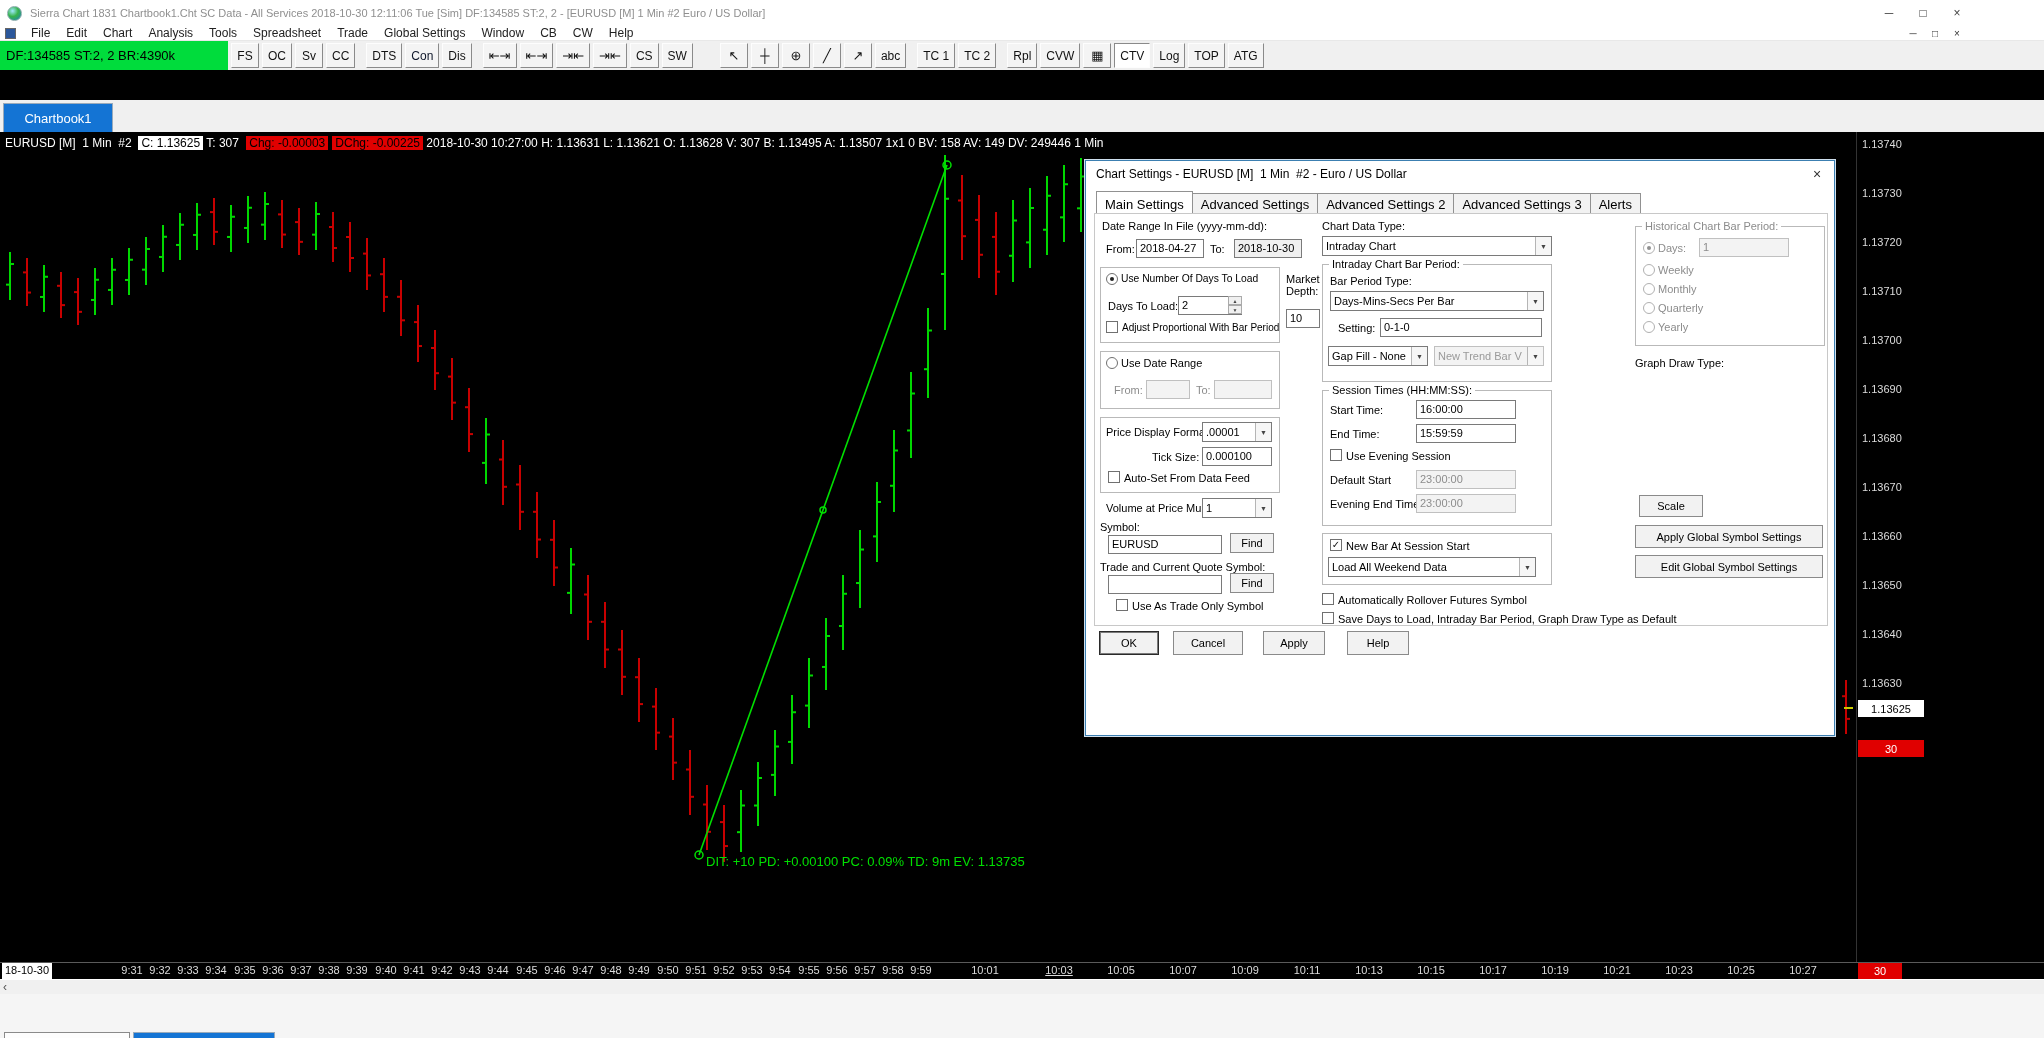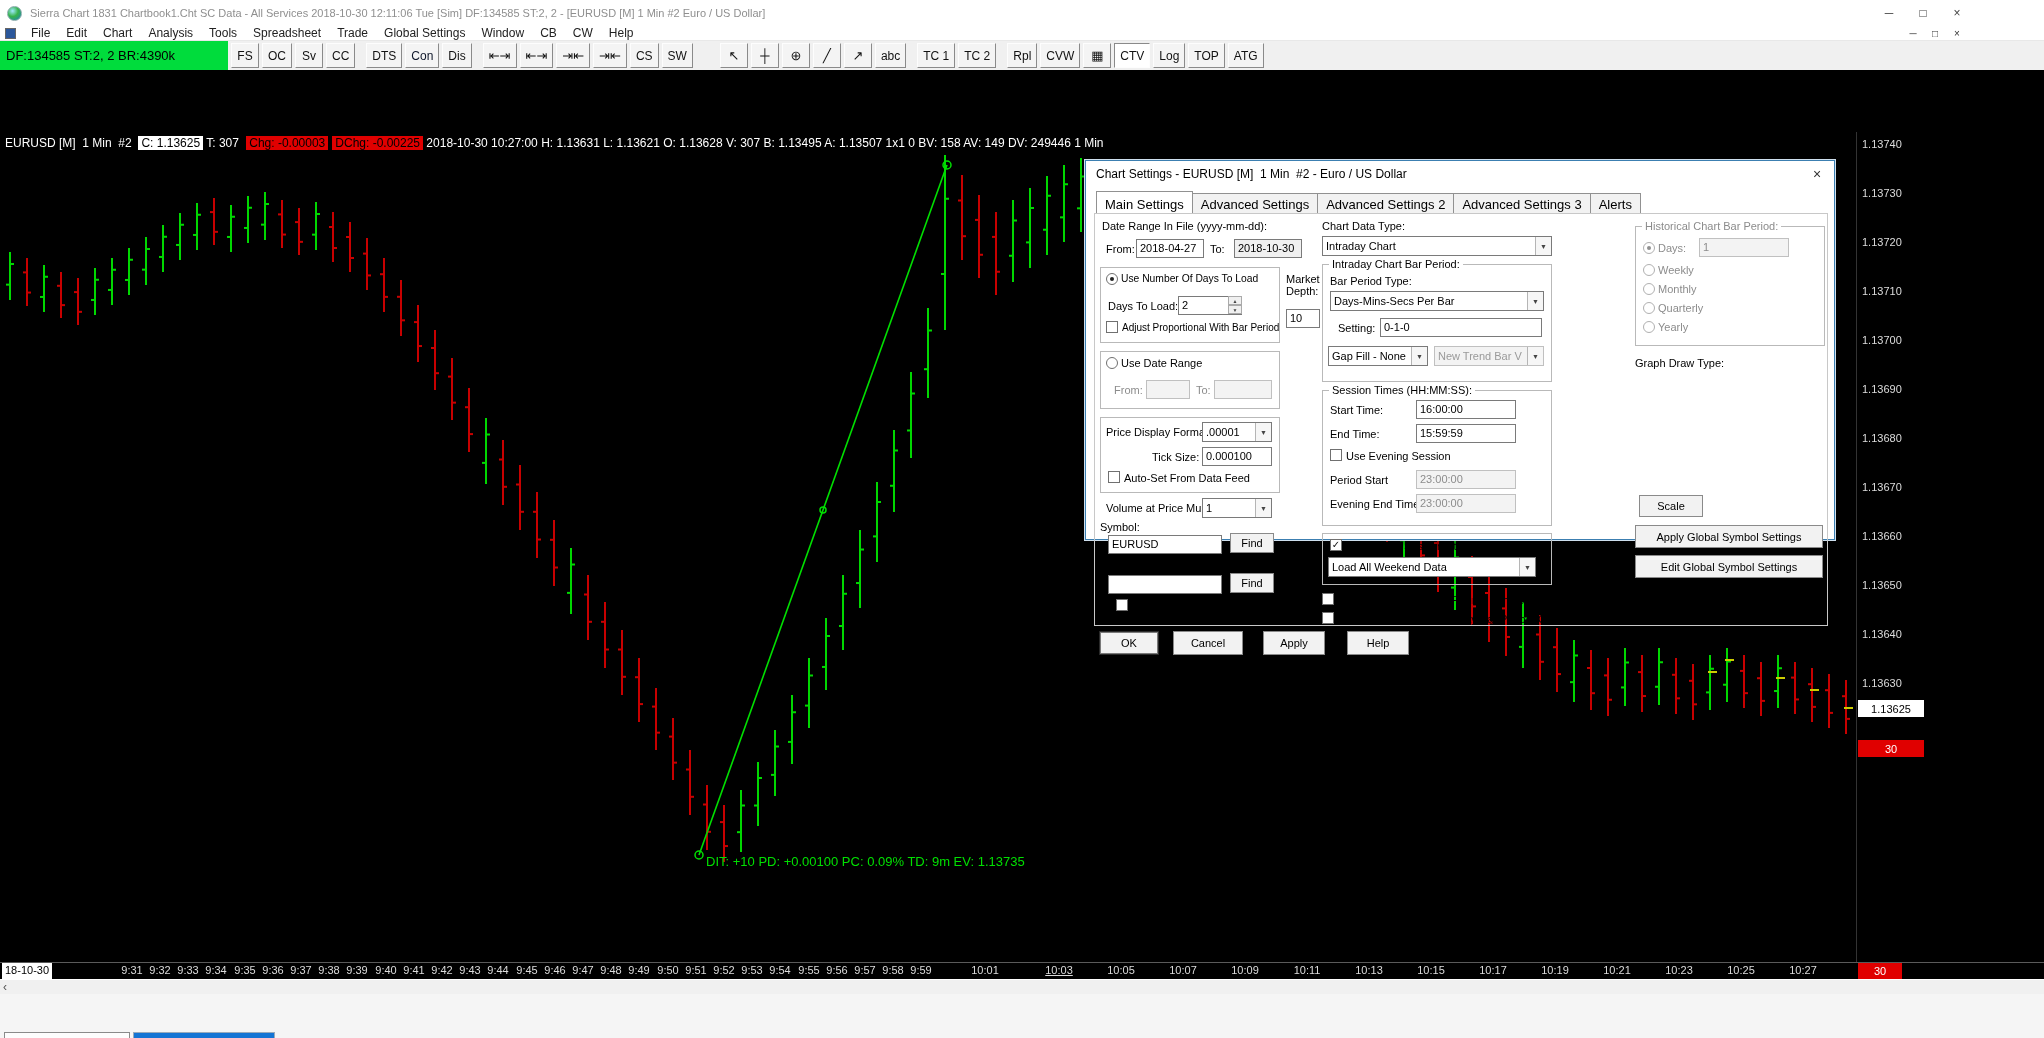--- a/index.html
+++ b/index.html
@@ -75,21 +75,21 @@
     border-top:1px solid #fff; z-index:2; }
   .scroll-left { position:absolute; left:3px; top:0; font-size:12px; color:#555; }
 
   .bottomrow { position:absolute; left:0; top:994px; width:2044px; height:44px; background:#f5f5f5; z-index:2; }
   .btabs { position:absolute; left:4px; top:10px; display:flex; }
   .btab { height:30px; padding:0 12px; font-size:13px; display:flex; align-items:center;
     border:1px solid #8a8a8a; background:#fdfdfd; color:#000; margin-right:3px; white-space:pre;margin-top:28px; }
   .btab.active { background:#1474d4; color:#fff; border-color:#9ab; }
 
   
-  .dialog { position:absolute; left:1085px; top:160px; width:750px; height:380px; background:#ffffff;
+  .dialog { position:absolute; left:1085px; top:160px; width:750px; height:576px; background:#ffffff;
     border:1px solid #3c7fb1; box-shadow:0 0 0 1px #cfe0ee, 3px 3px 8px rgba(0,0,0,.5); z-index:5;
     font-size:11px; color:#000; }
   .dlg-title { position:absolute; left:0; top:0; width:100%; height:26px; background:#fff; }
   .dlg-title-text { position:absolute; left:10px; top:6px; font-size:12px; white-space:pre; }
   .dlg-close { position:absolute; right:8px; top:4px; width:18px; height:18px; display:flex;
     align-items:center; justify-content:center; font-size:14px; color:#333; }
   .dlg-tabs { position:absolute; left:10px; top:32px; display:flex; height:21px; }
   .dlg-tab { padding:3px 8px; border:1px solid #919191; border-left:none; background:#f2f2f2;
     font-size:13px; }
   .dlg-tab:first-child { border-left:1px solid #919191; }
@@ -205,20 +205,23 @@
         <span class="tbtn">CVW</span>
         <span class="tbtn icon">▦</span>
         <span class="tbtn active">CTV</span>
         <span class="tbtn">Log</span>
         <span class="tbtn">TOP</span>
         <span class="tbtn">ATG</span>
       </span>
   </div>
 
 
+  <div class="cbrow">
+    <div class="cbtab">Chartbook1</div>
+  </div>
 
   <div class="chart-bg"></div>
   <svg id="chart-svg" viewBox="0 0 2044 1038">
       <g>
         <line x1="10" y1="252" x2="10" y2="300" stroke="#00d800" stroke-width="2"></line>
         <line x1="6" y1="284.64" x2="10" y2="284.64" stroke="#00d800" stroke-width="2"></line>
         <line x1="10" y1="264" x2="14" y2="264" stroke="#00d800" stroke-width="2"></line>
       </g>
       <g>
         <line x1="27" y1="258" x2="27" y2="306" stroke="#c80000" stroke-width="2"></line>
@@ -944,21 +947,21 @@
 
     <div class="grp" style="left:236px;top:229px;width:230px;height:136px;">
       <span class="grp-legend">Session Times (HH:MM:SS):</span>
     </div>
     <span class="lbl" style="left:244px;top:243px;">Start Time:</span>
     <div class="fld" style="left:330px;top:239px;width:100px;">16:00:00</div>
     <span class="lbl" style="left:244px;top:267px;">End Time:</span>
     <div class="fld" style="left:330px;top:263px;width:100px;">15:59:59</div>
     <span class="cbx" style="left:244px;top:288px;"></span>
     <span class="lbl" style="left:260px;top:289px;">Use Evening Session</span>
-    <span class="lbl" style="left:244px;top:313px;">Period Start</span>
+    <span class="lbl" style="left:244px;top:313px;">Default Start</span>
     <div class="fld dis" style="left:330px;top:309px;width:100px;">23:00:00</div>
     <span class="lbl" style="left:244px;top:337px;">Evening End Time:</span>
     <div class="fld dis" style="left:330px;top:333px;width:100px;">23:00:00</div>
 
     <div class="grp" style="left:236px;top:372px;width:230px;height:52px;"></div>
     <span class="cbx" style="left:244px;top:378px;">✓</span>
     <span class="lbl" style="left:260px;top:379px;">New Bar At Session Start</span>
     <div class="sel" style="left:242px;top:396px;width:208px;">
       <span class="sv">Load All Weekend Data</span>
         <span class="sa">▼</span>

